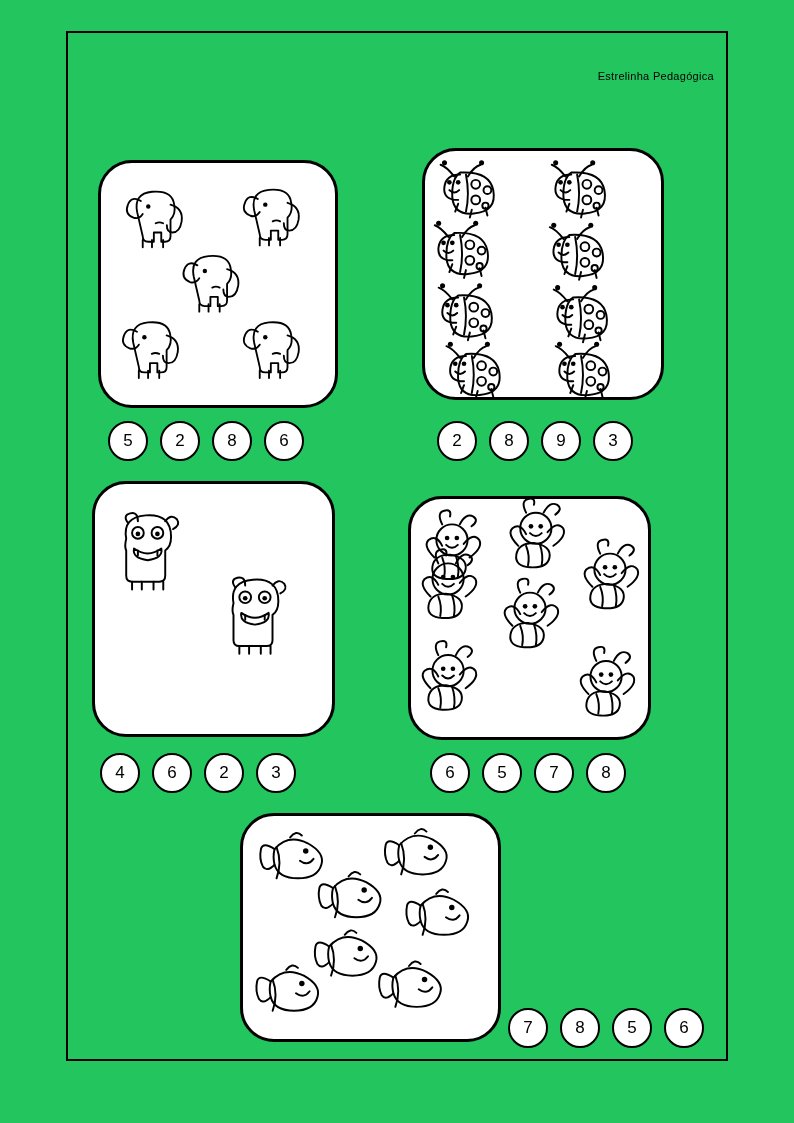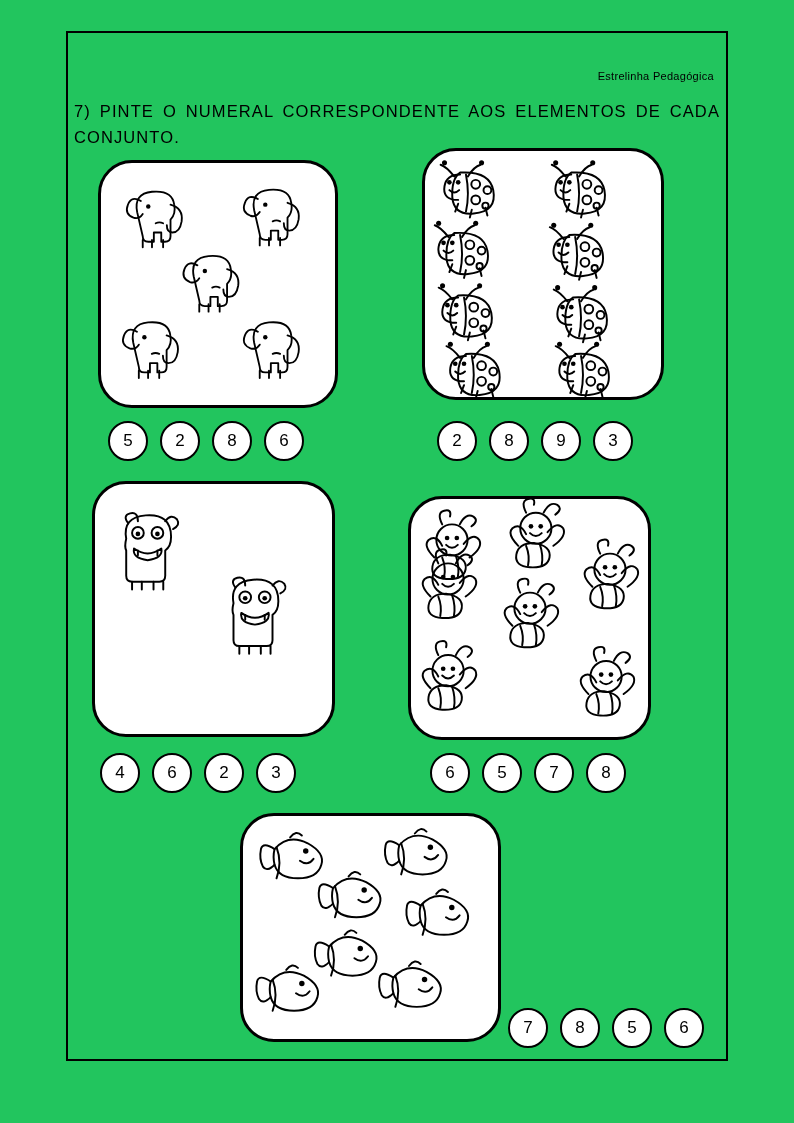--- a/index.html
+++ b/index.html
@@ -103,21 +103,20 @@
 
   svg { display: block; }
 </style>
 </head>
 <body>
 
 <div class="page">
   <div class="sheet-border"></div>
 
   <div class="credit">Estrelinha Pedagógica</div>
-  <div class="instruction">7) PINTE O NUMERAL CORRESPONDENTE AOS ELEMENTOS DE CADA CONJUNTO.</div>
 
   <div class="group-box" id="box-elephants">
     <svg class="art" viewBox="0 0 240 248">
       <g fill="none" stroke="#000" stroke-width="2" stroke-linecap="round" stroke-linejoin="round">
 
         <g transform="translate(20,18) scale(0.95)">
           <path d="M18 34 q-4 -20 16 -22 q22 -2 24 14 q2 10 -4 16 l0 18 q0 6 -6 6 l-4 0 l0 -10 l-8 0 l0 10 l-6 0 q-6 0 -6 -6 z"></path>
           <path d="M54 26 q14 4 12 18 q-2 12 -10 12 q-6 0 -6 -8"></path>
           <path d="M22 22 q-10 -6 -14 4 q-4 10 6 14 q6 2 10 -4"></path>
           <circle cx="30" cy="28" r="2.4" fill="#000" stroke="none"></circle>

